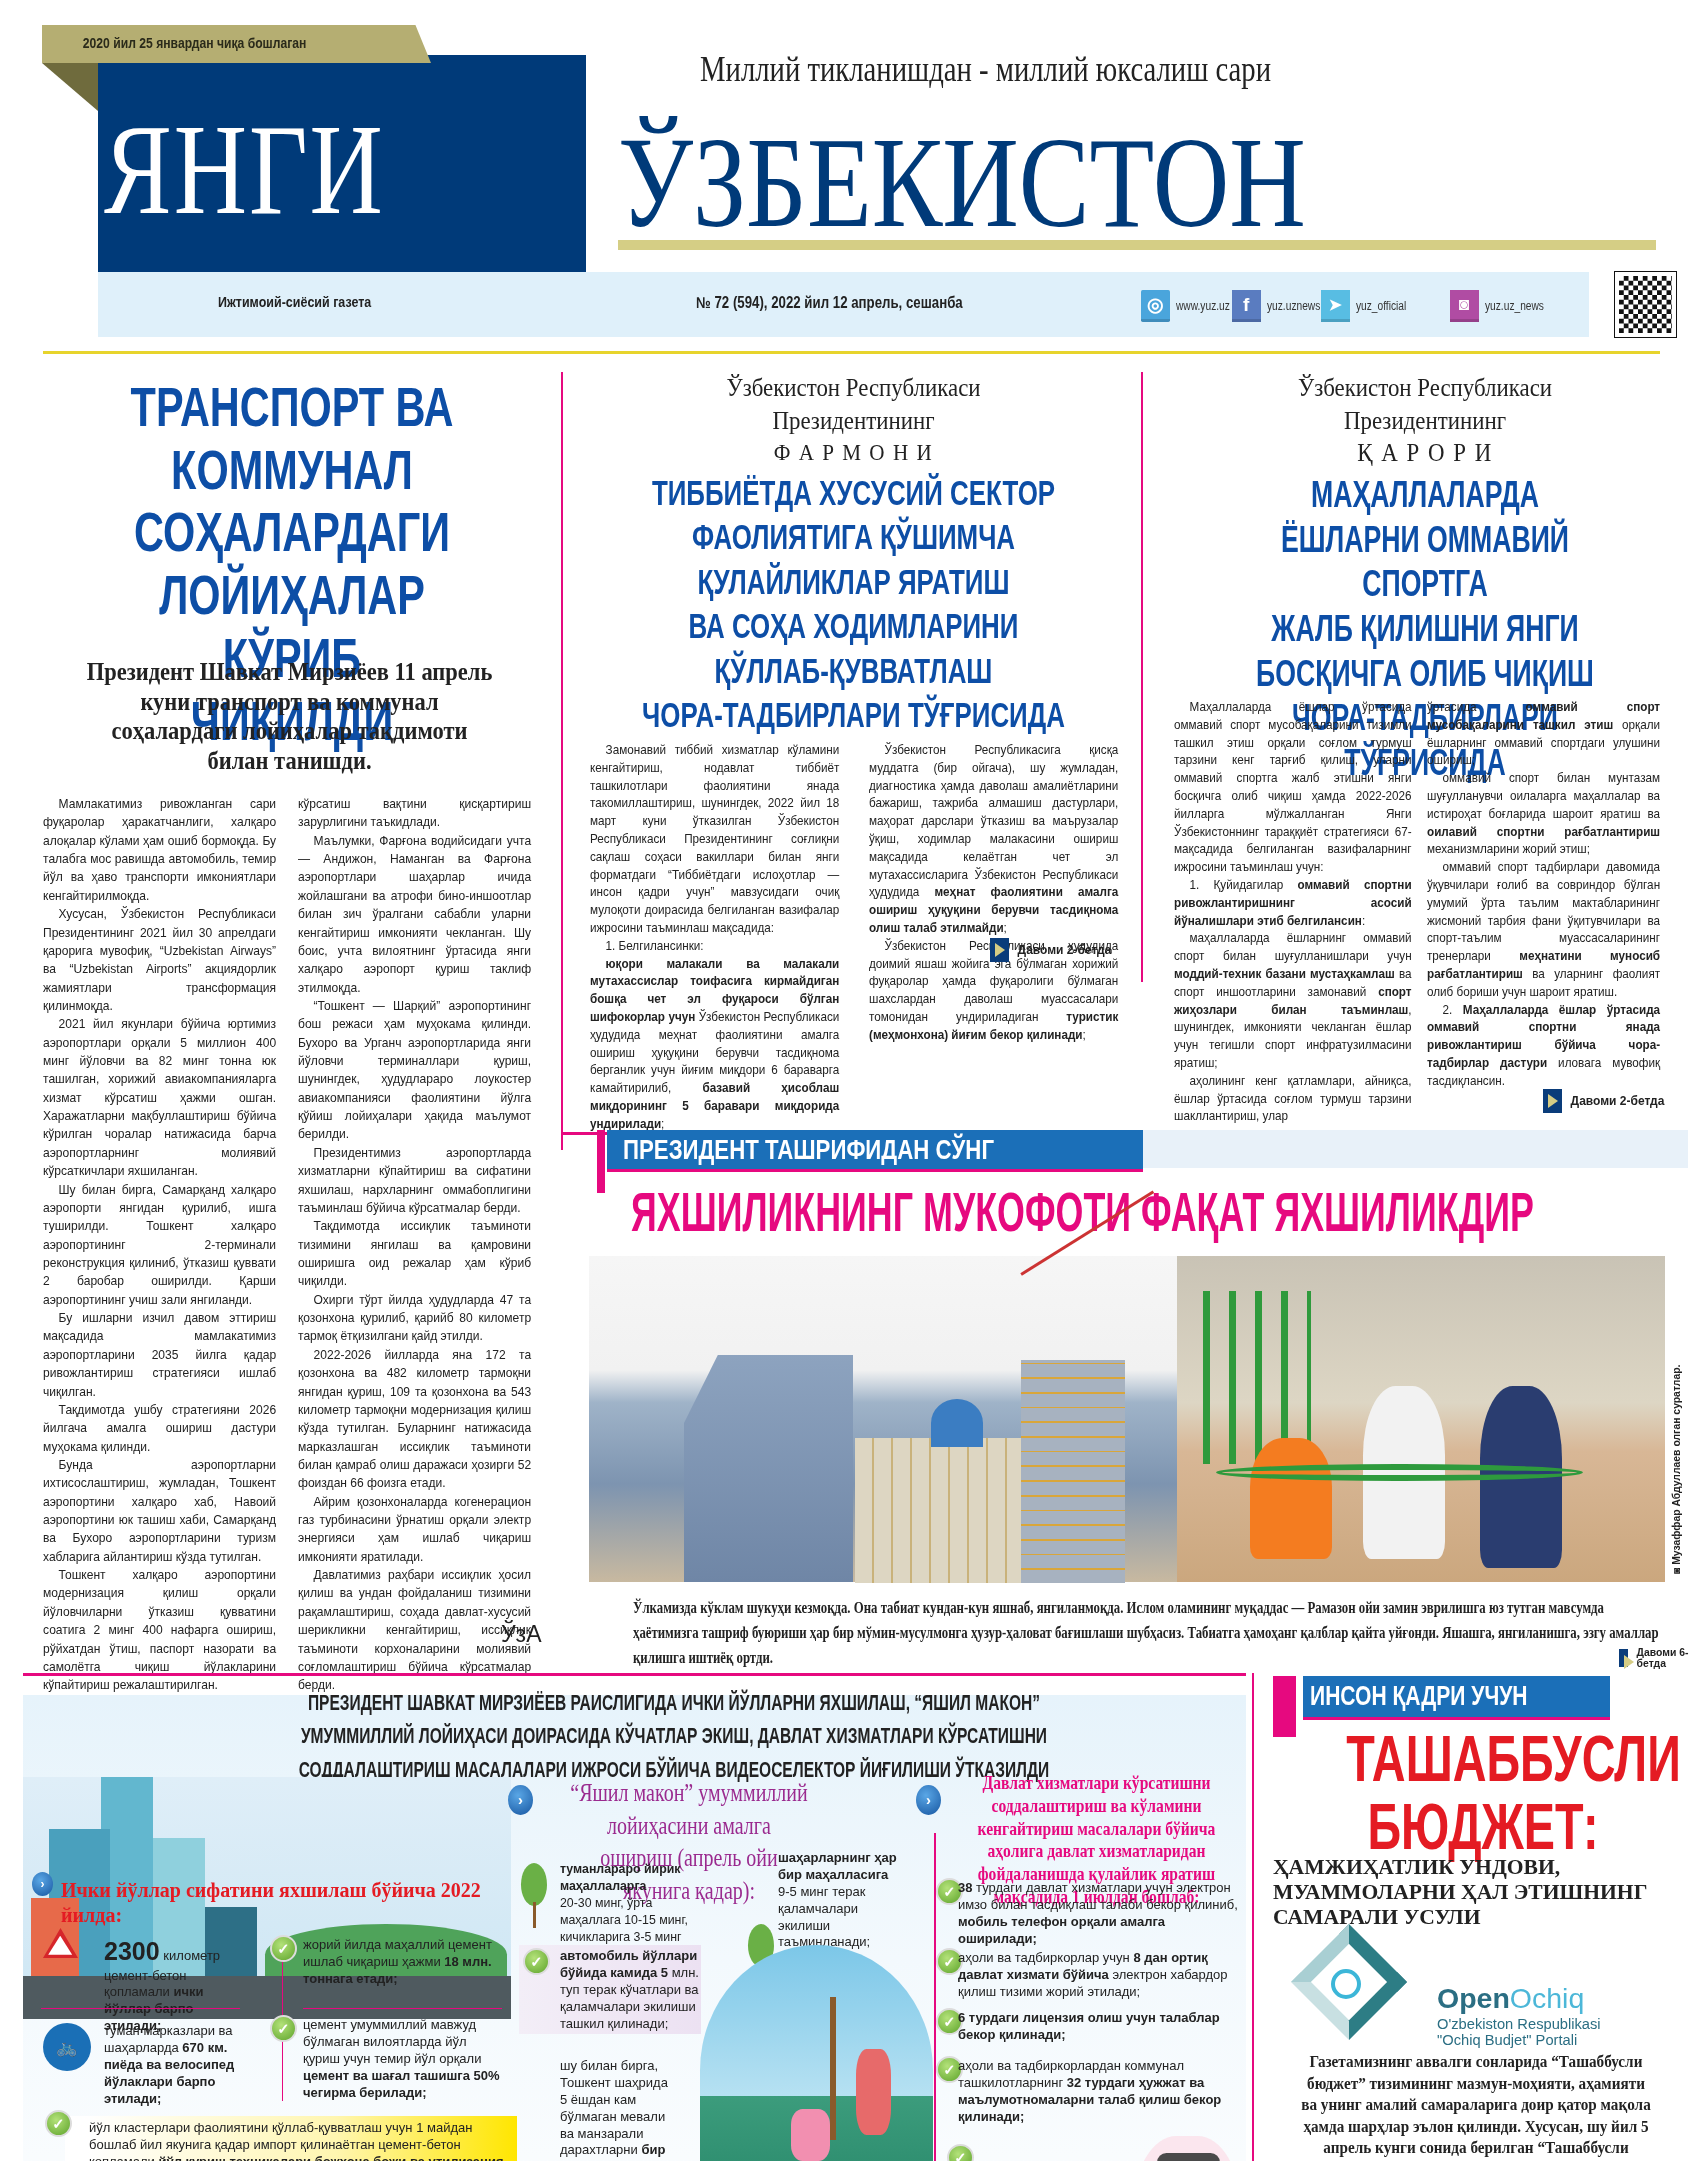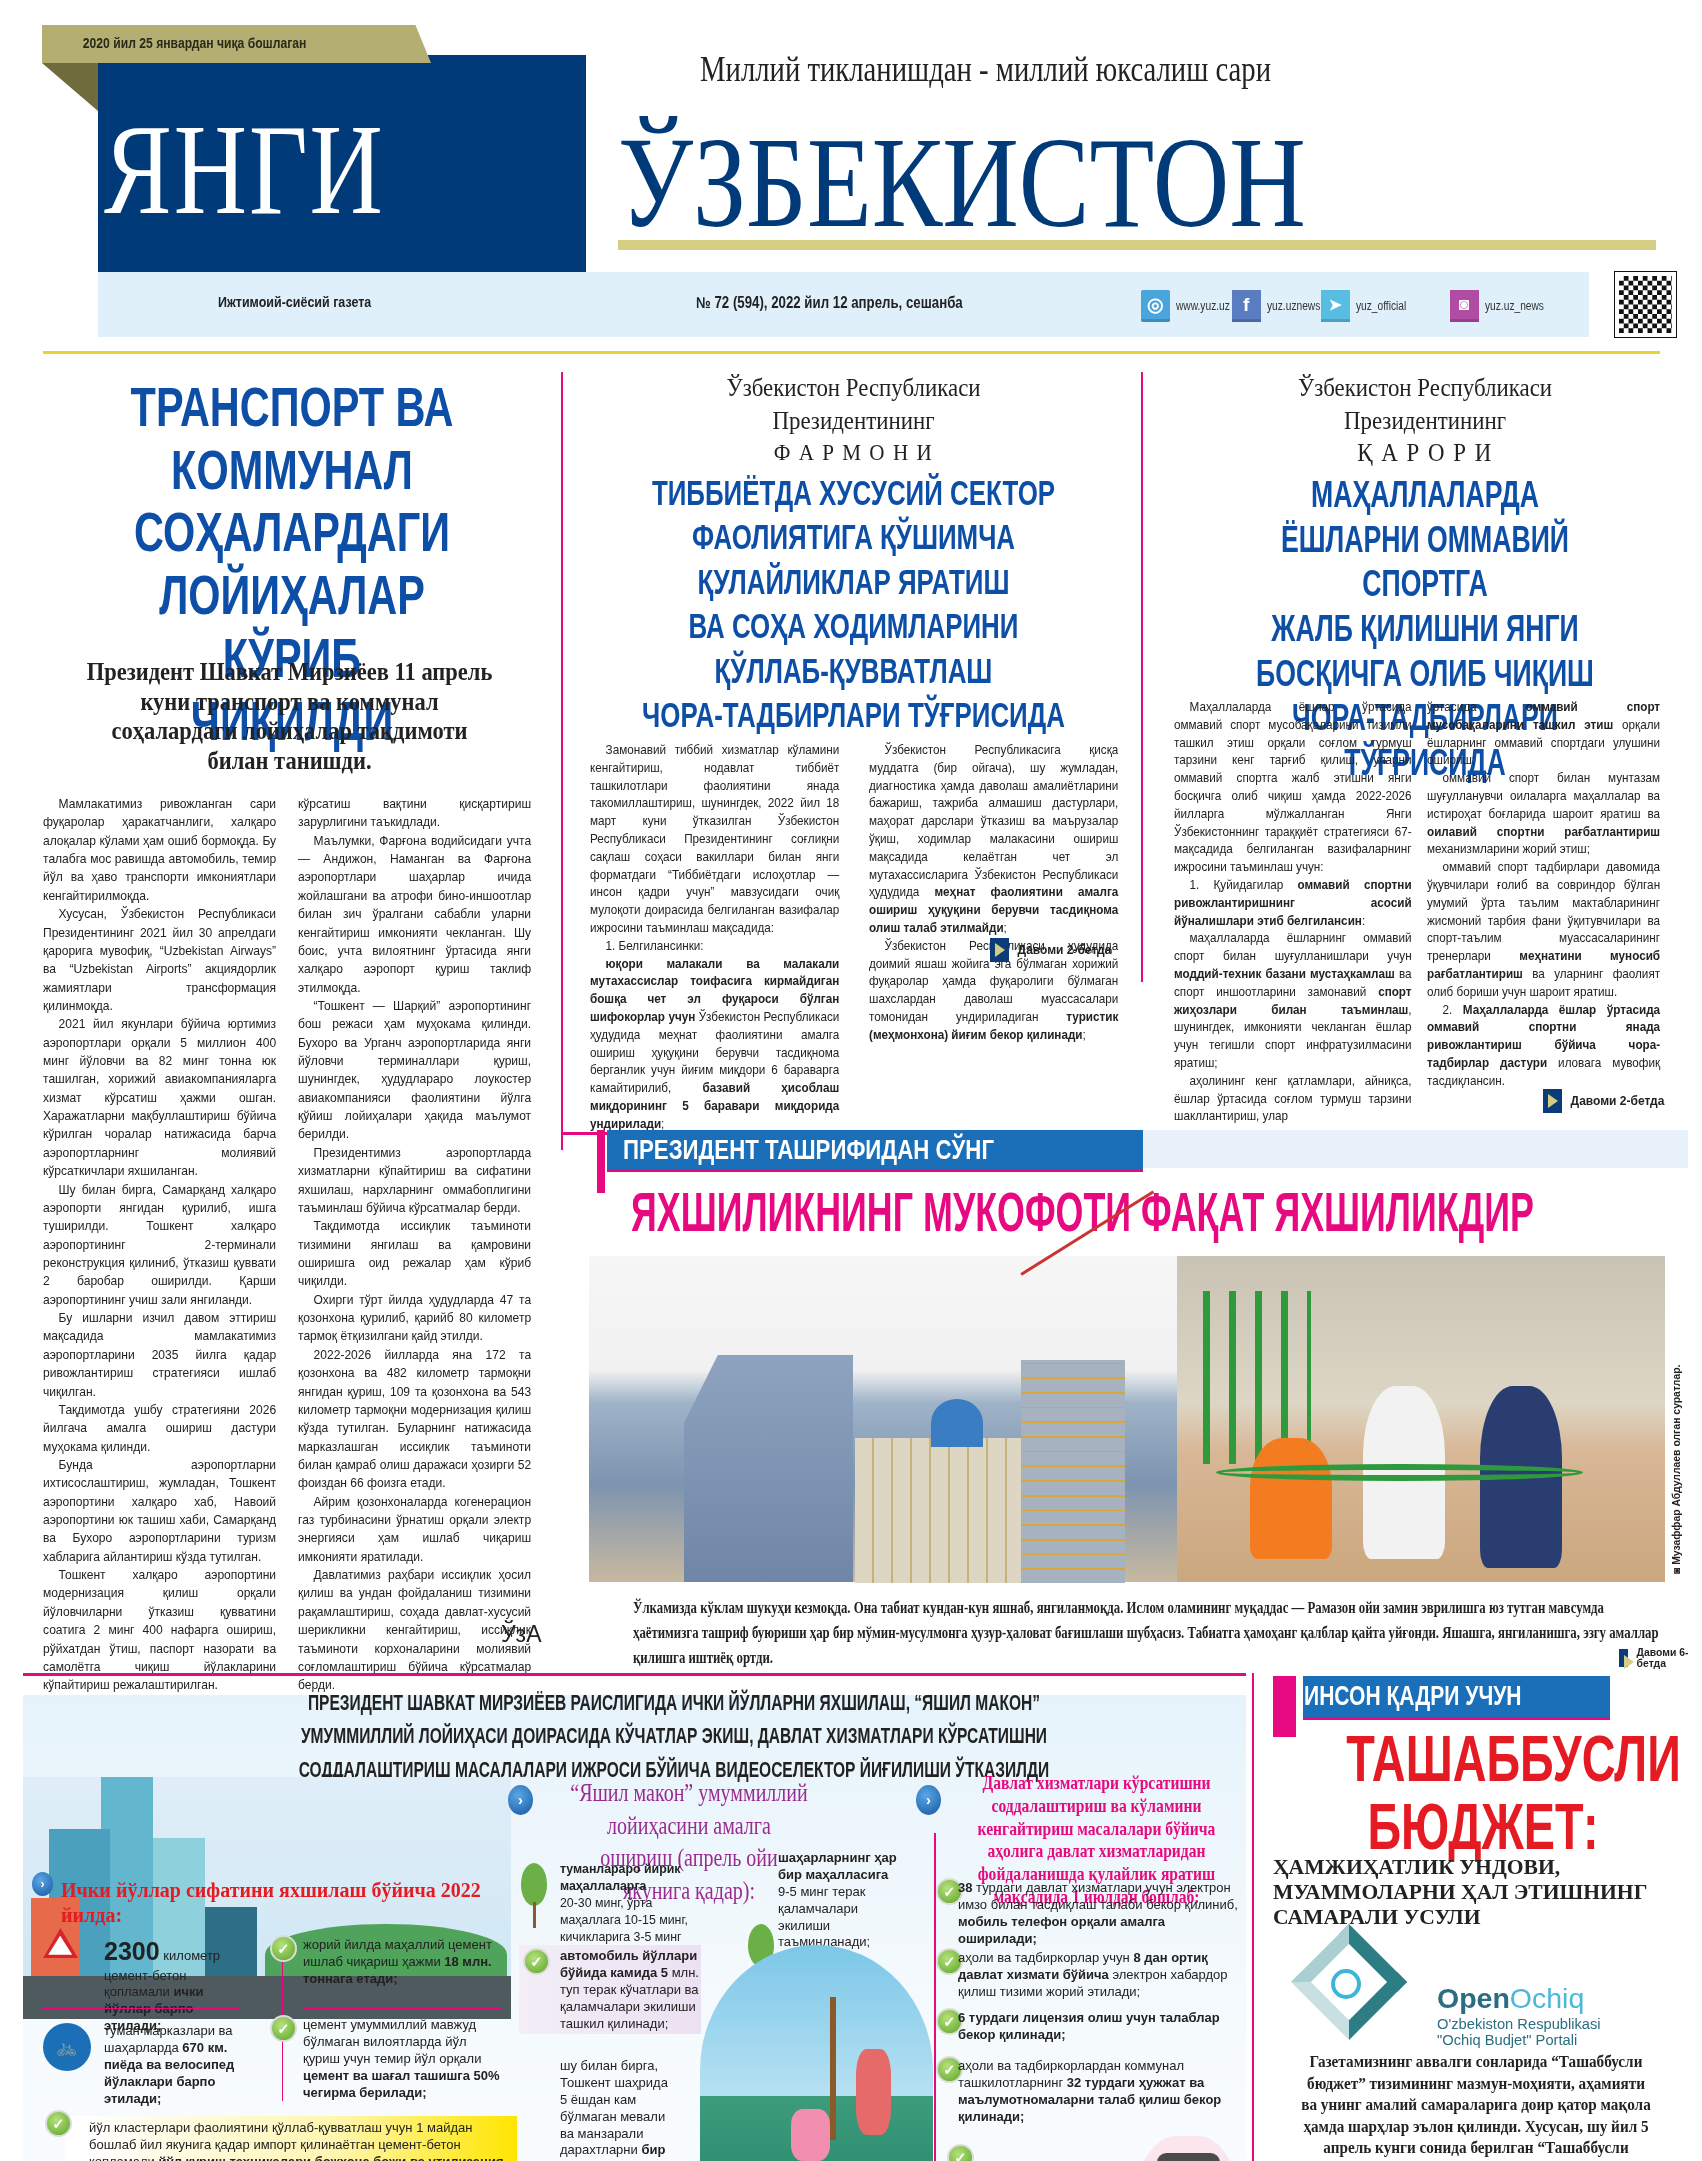--- a/index.html
+++ b/index.html
@@ -273,21 +273,21 @@
 <div class="abs check" style="left:947px;top:2144px">✓</div>
 
 <div class="abs" style="left:1133px;top:2136px;width:108px;height:186px;border-radius:40%;background:#fbe6ee">
   <div style="position:absolute;left:24px;top:17.3px;width:63px;height:130px;border-radius:9.5px;background:#4a4a4a;padding:7.8px 4.3px">
     <div style="height:30px;background:#f07070"></div>
 
   </div>
 </div>
 
 <div class="abs" style="left:1273px;top:1676px;width:22.5px;height:61px;background:#e6097f"></div>
-<div class="abs banner" style="left:1303px;top:1676px;width:307px;height:44px;font-size:27px;padding-left:1px">
+<div class="abs banner" style="left:1303px;top:1676px;width:307px;height:44px;font-size:27px;padding-left:7px">
     <span>ИНСОН ҚАДРИ УЧУН</span>
   </div>
 <div class="abs" style="left:1293px;top:1725px;width:380px;text-align:center;font-weight:bold;font-size:65px;color:#e41b23;line-height:1.05;transform:scaleX(.72);transform-origin:center">
   <div>ТАШАББУСЛИ</div>
   <div>БЮДЖЕТ:</div>
 </div>
 <div class="abs" style="left:1273px;top:1855px;width:411px;text-align:left;font-family:'Liberation Serif',serif;font-weight:bold;font-size:21.6px;line-height:1.15">ҲАМЖИҲАТЛИК УНДОВИ, МУАММОЛАРНИ ҲАЛ ЭТИШНИНГ САМАРАЛИ УСУЛИ</div>
 <div class="abs" style="left:1286px;top:1937px;width:130px;height:108px">
   <div style="position:absolute;left:21.6px;top:4.3px;width:82px;height:82px;transform:rotate(45deg);border:14.7px solid #2d7d85;border-left-color:#a9cfd3;border-bottom-color:#c8e0e2"></div>
   <div style="position:absolute;left:45px;top:32px;width:30px;height:30px;border-radius:50%;border:4.3px solid #3cb6d8"></div>

